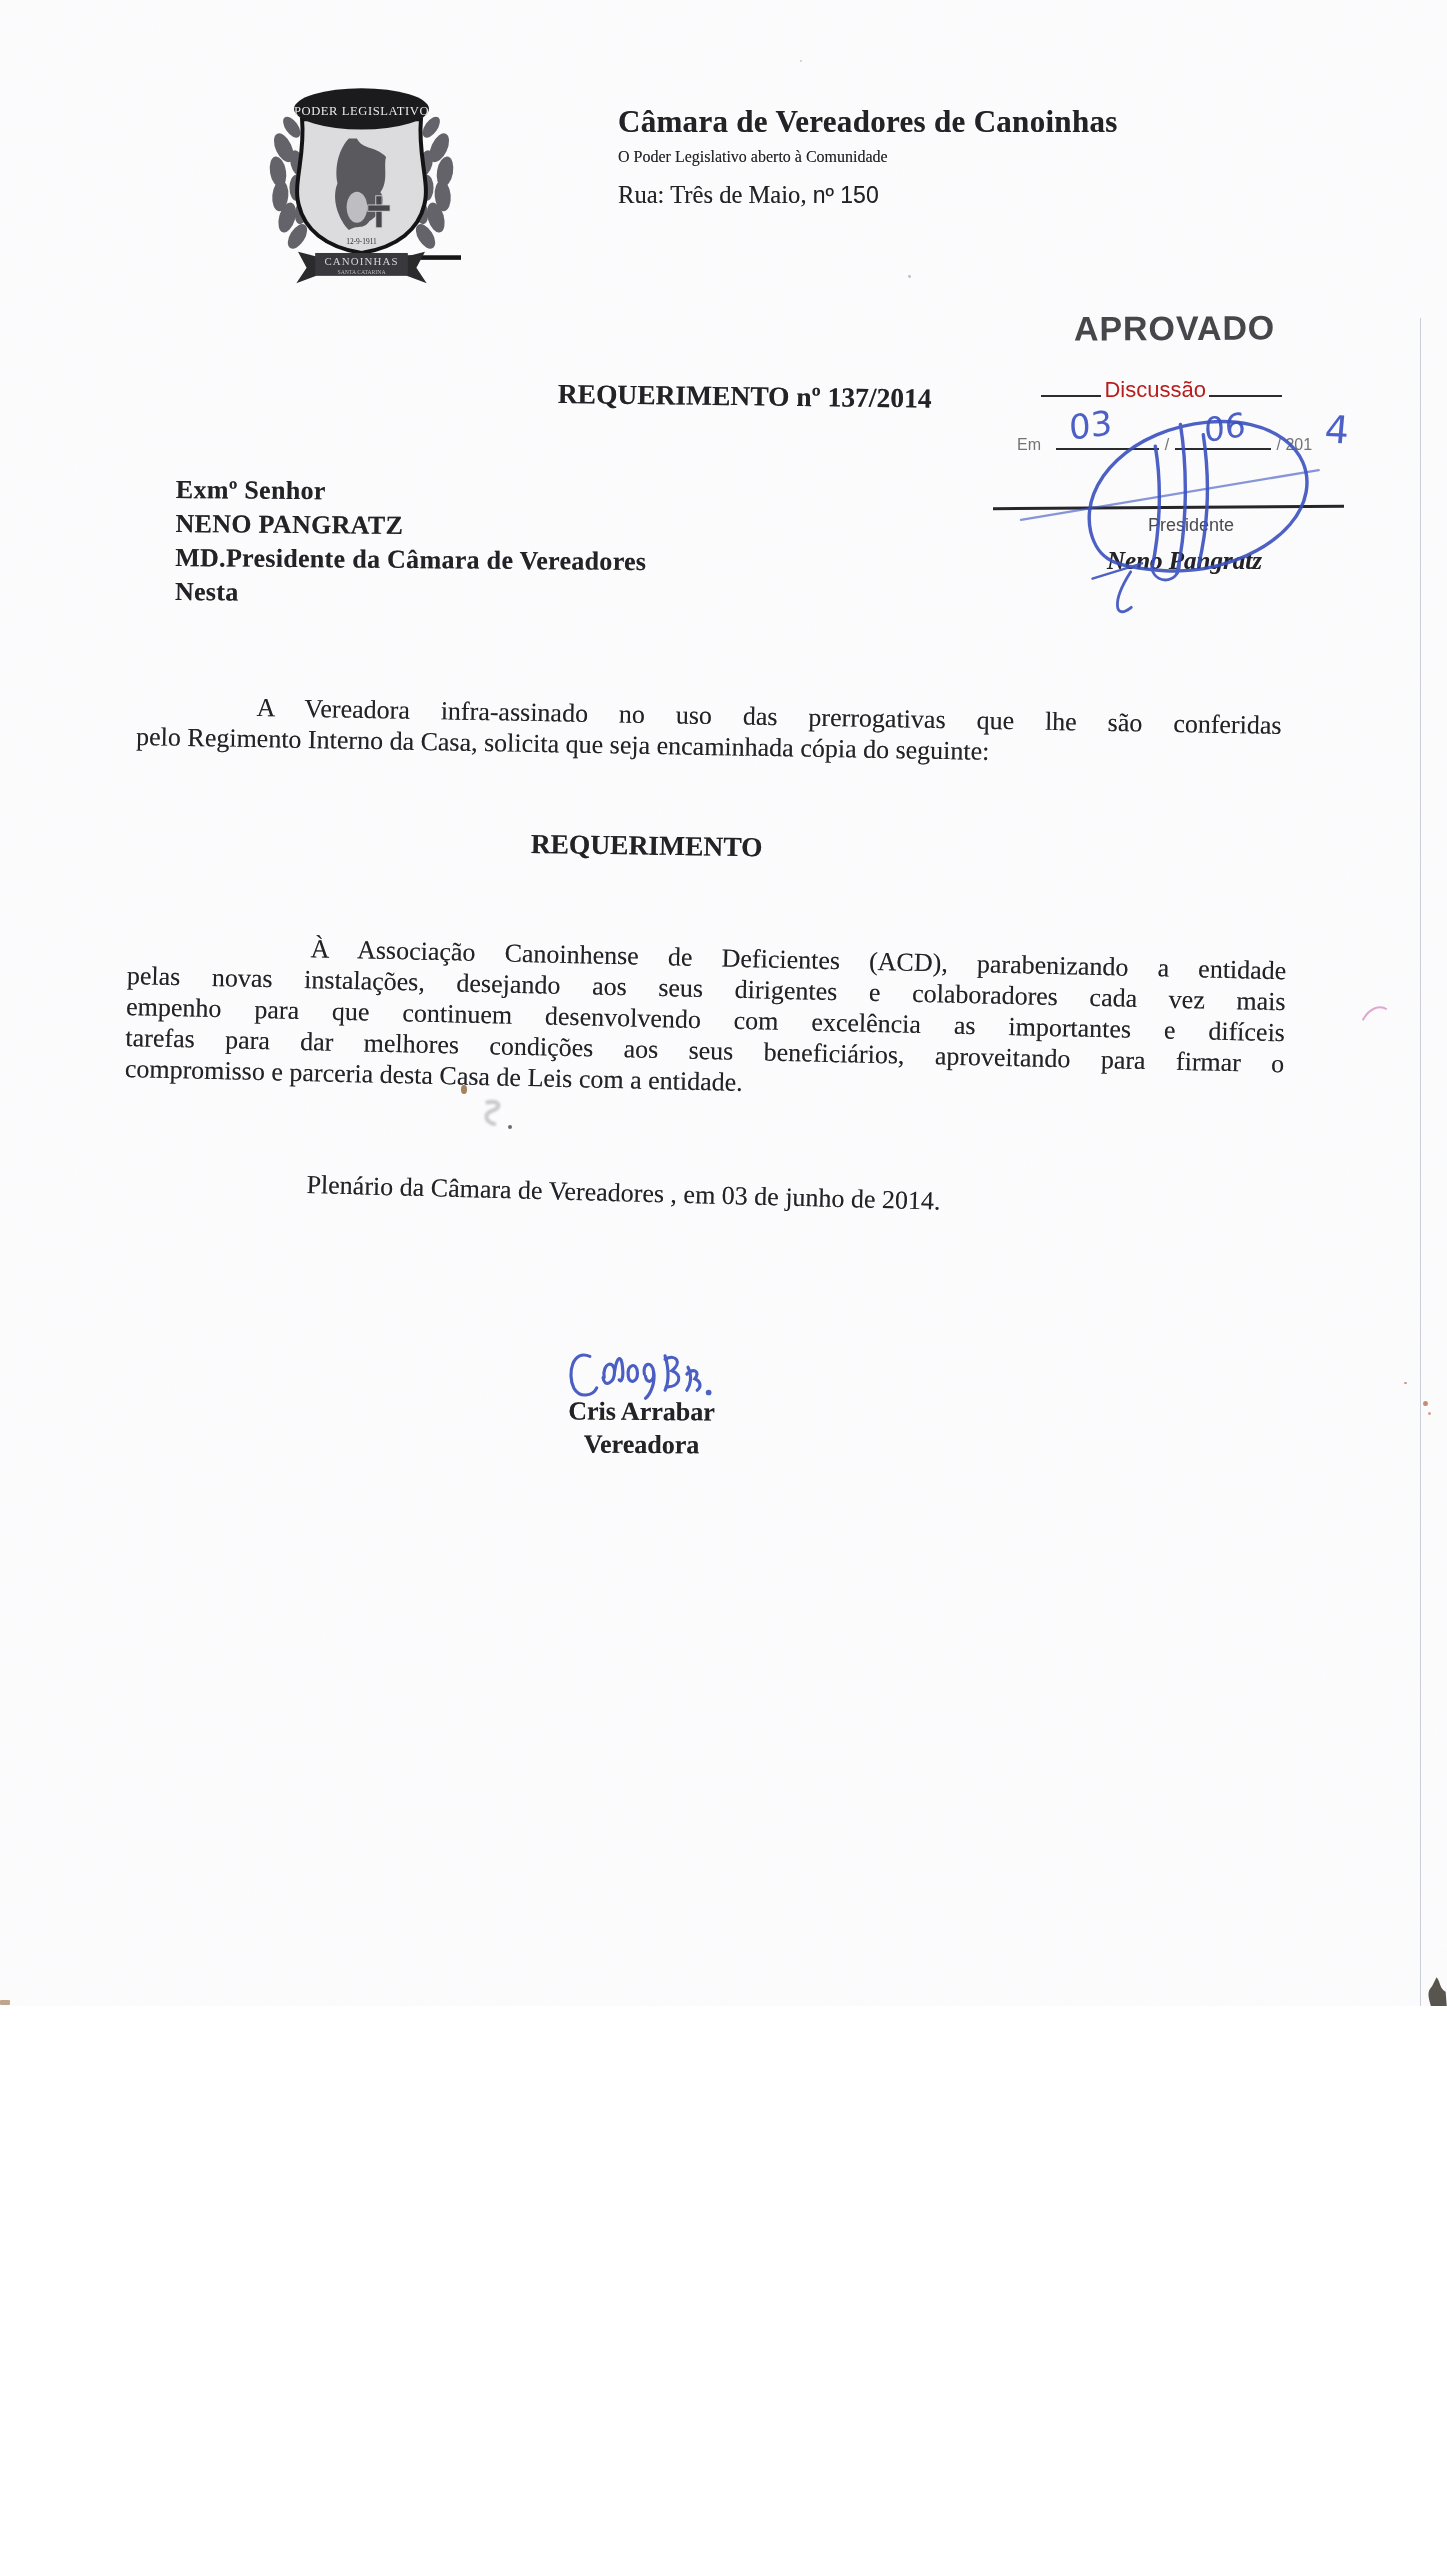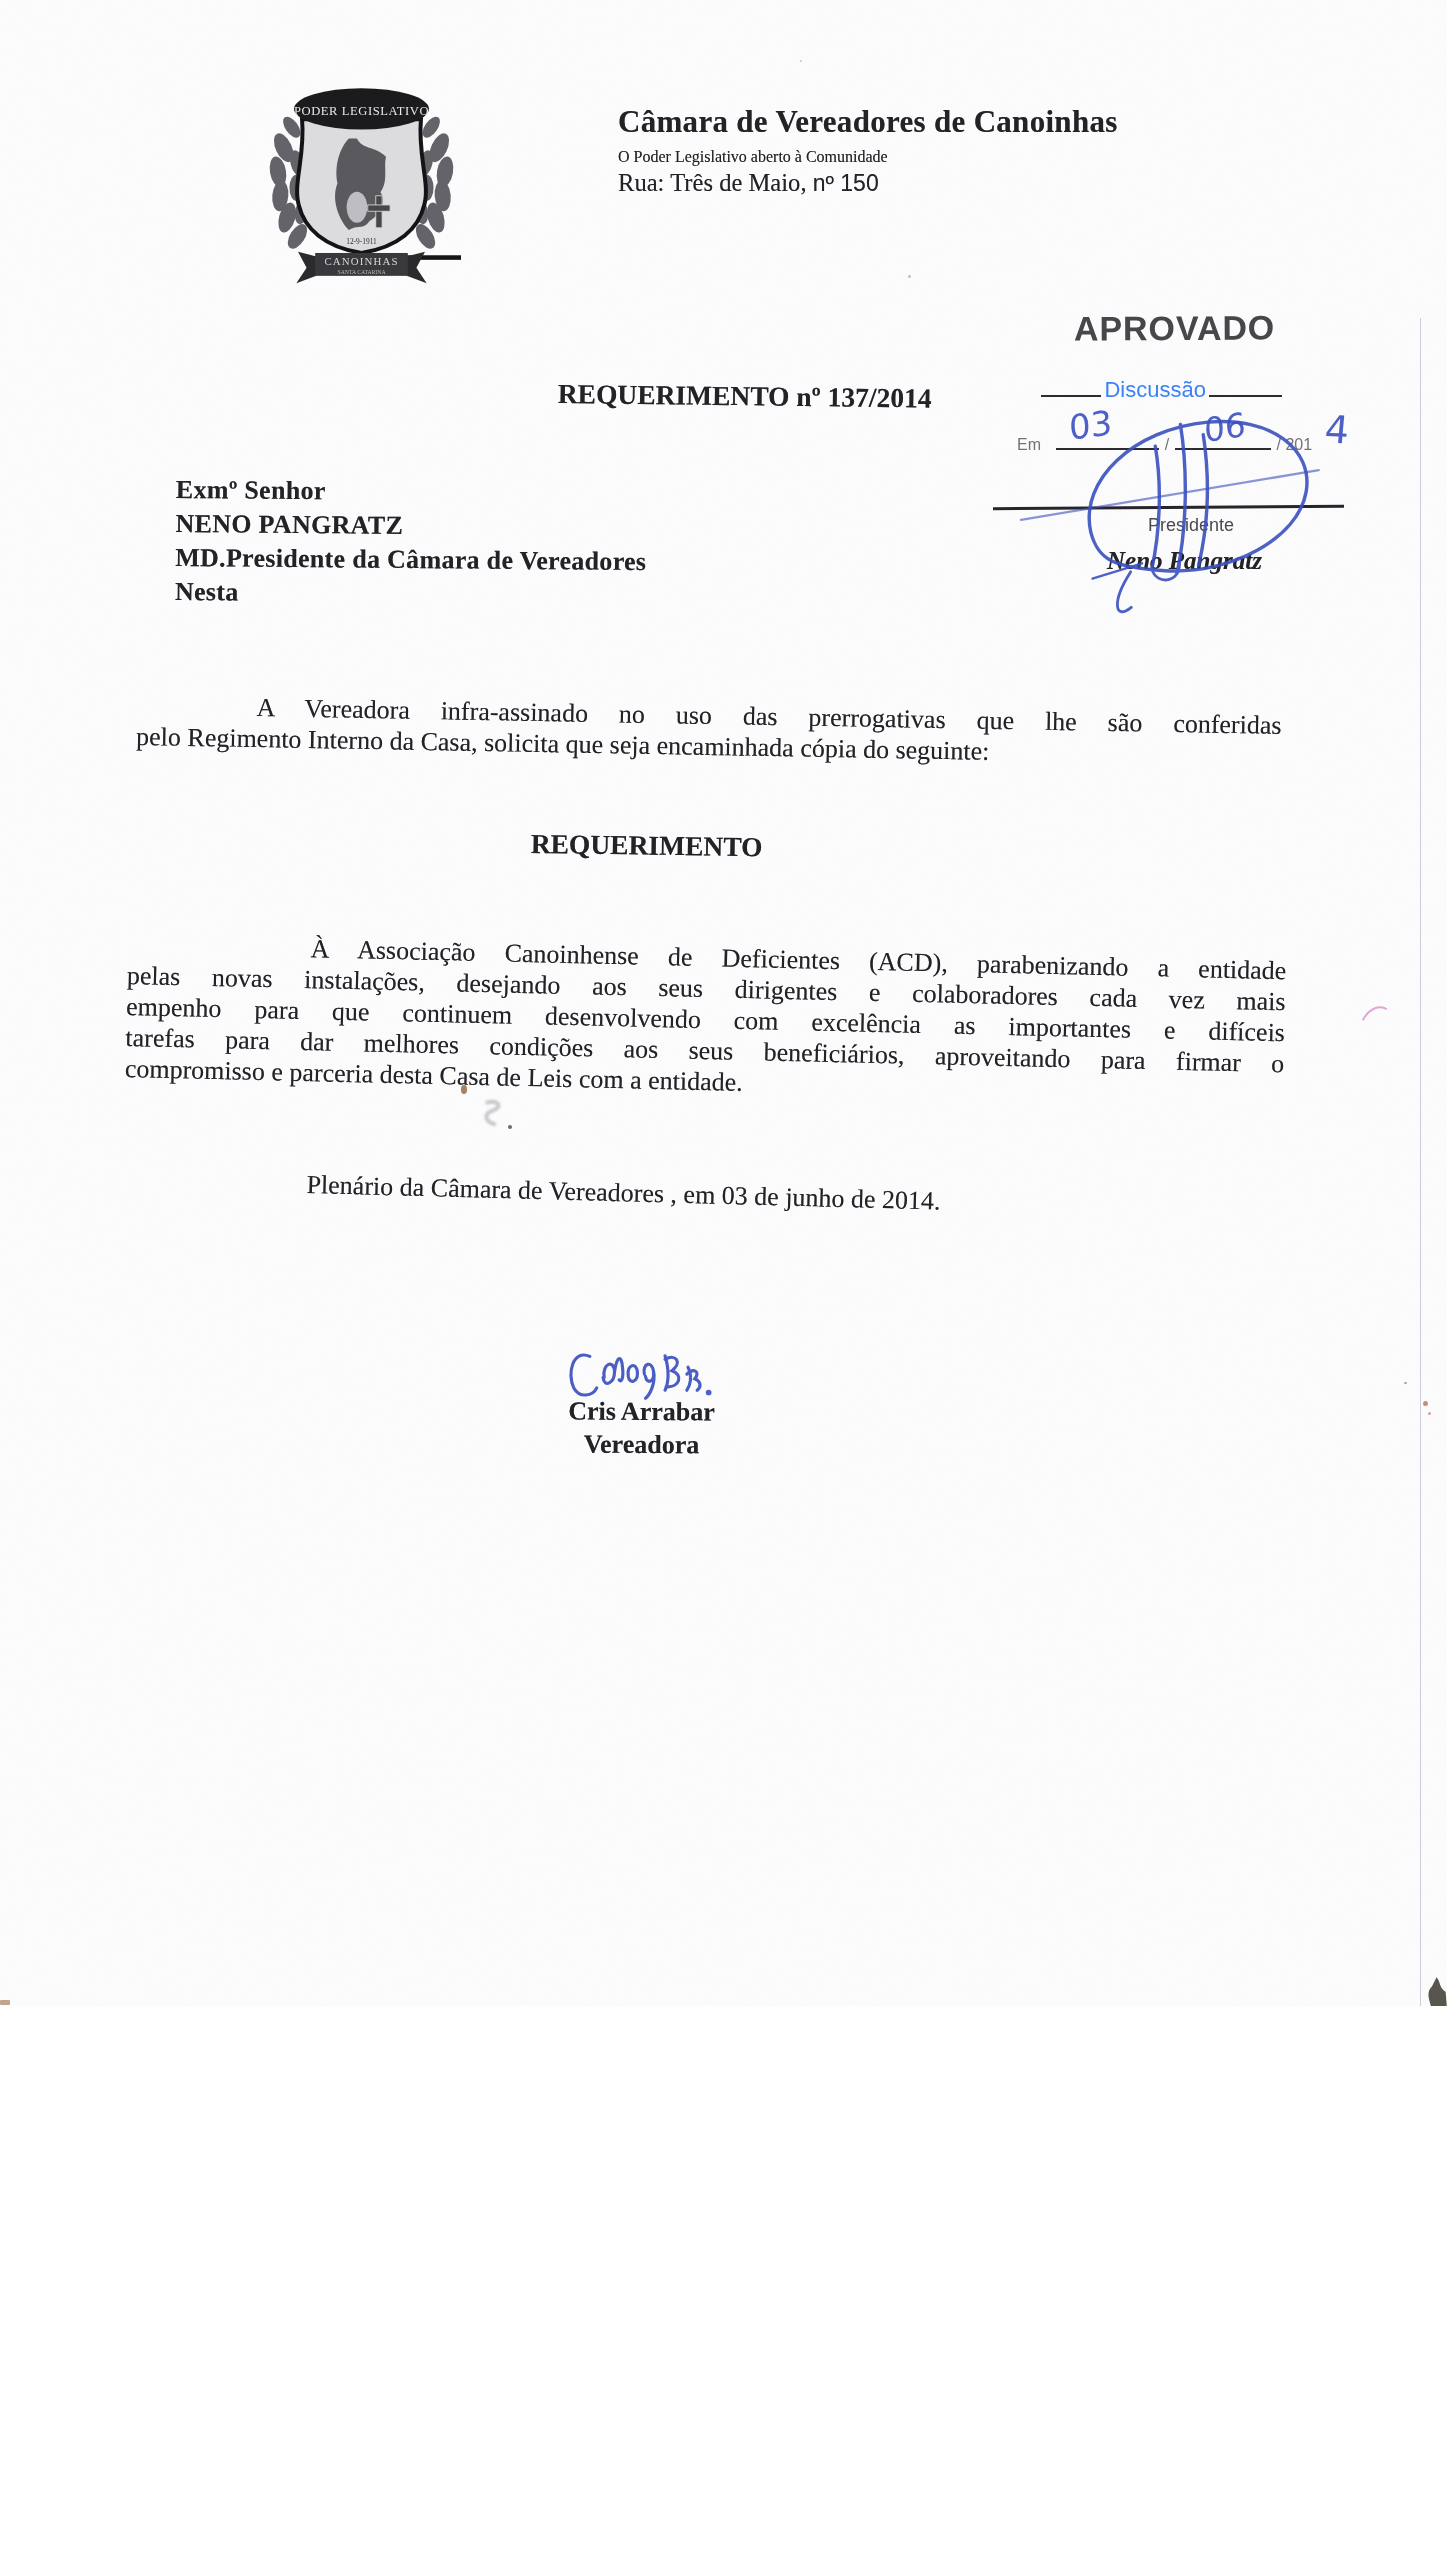--- a/index.html
+++ b/index.html
@@ -7,27 +7,27 @@
   .paper{position:absolute;left:0;top:0;width:1447px;height:2006px;background:#fcfcfd;overflow:hidden;}
   .noise{position:absolute;left:0;top:0;opacity:.55;pointer-events:none;}
   .abs{position:absolute;}
   .doc{color:#232327;text-shadow:0 0 0.6px rgba(35,35,40,.45);}
   .sans{font-family:"Liberation Sans",sans-serif;}
 
   
   .hdr{left:618px;top:104px;width:579px;}
   .hdr-title{font-size:31px;font-weight:bold;letter-spacing:0.3px;}
   .hdr-sub{font-size:16px;margin-top:8px;}
-  .hdr-rua{font-size:24.6px;margin-top:3px;}
+  .hdr-rua{font-size:24.6px;margin-top:15px;}
   .hdr-rua .num{font-family:"Liberation Sans",sans-serif;font-size:23px;}
   .hdr-city{font-size:24.6px;margin-top:5.2px;}
   .hdr-city .city{border-bottom:1.7px solid #232327;padding-bottom:1.1px;}
   .hdr-city .gap{display:inline-block;width:45px;}
   .aprovado{left:1074px;top:309px;font-size:34px;font-weight:bold;letter-spacing:0.9px;color:#46464b;transform:rotate(-.3deg);}
-  .disc-row{left:1041px;top:372px;font-size:22px;color:#3b82f6;white-space:nowrap;}
+  .disc-row{left:1041px;top:372px;font-size:22px;color:#b91c1c;white-space:nowrap;}
   .blank{display:inline-block;border-bottom:2.9px solid #2c2c30;height:23px;vertical-align:baseline;}
   .disc-row .b1{width:60px;} .disc-row .b2{width:73px;}
   .disc-row .lbl{margin:0 3.4px;}
   .em-row{left:1017px;top:425px;font-size:16px;color:#737373;white-space:nowrap;}
   .em-row .b1{width:103px;margin-left:15px;} .em-row .b2{width:96px;margin-left:5.7px;margin-right:5.7px;}
   .em-row .sep{margin-left:5.7px;}
   .hand{position:absolute;color:#3f53c2;font-family:"DejaVu Sans",sans-serif;opacity:.92;}
   .hd-day{left:1069px;top:405px;font-size:34px;transform:rotate(-7deg) skewX(-4deg);}
   .hd-month{left:1204px;top:408px;font-size:33px;transform:rotate(-9deg) skewX(-6deg);}
   .hd-year{left:1325px;top:408px;font-size:38px;transform:rotate(2deg) skewX(-3deg);}

